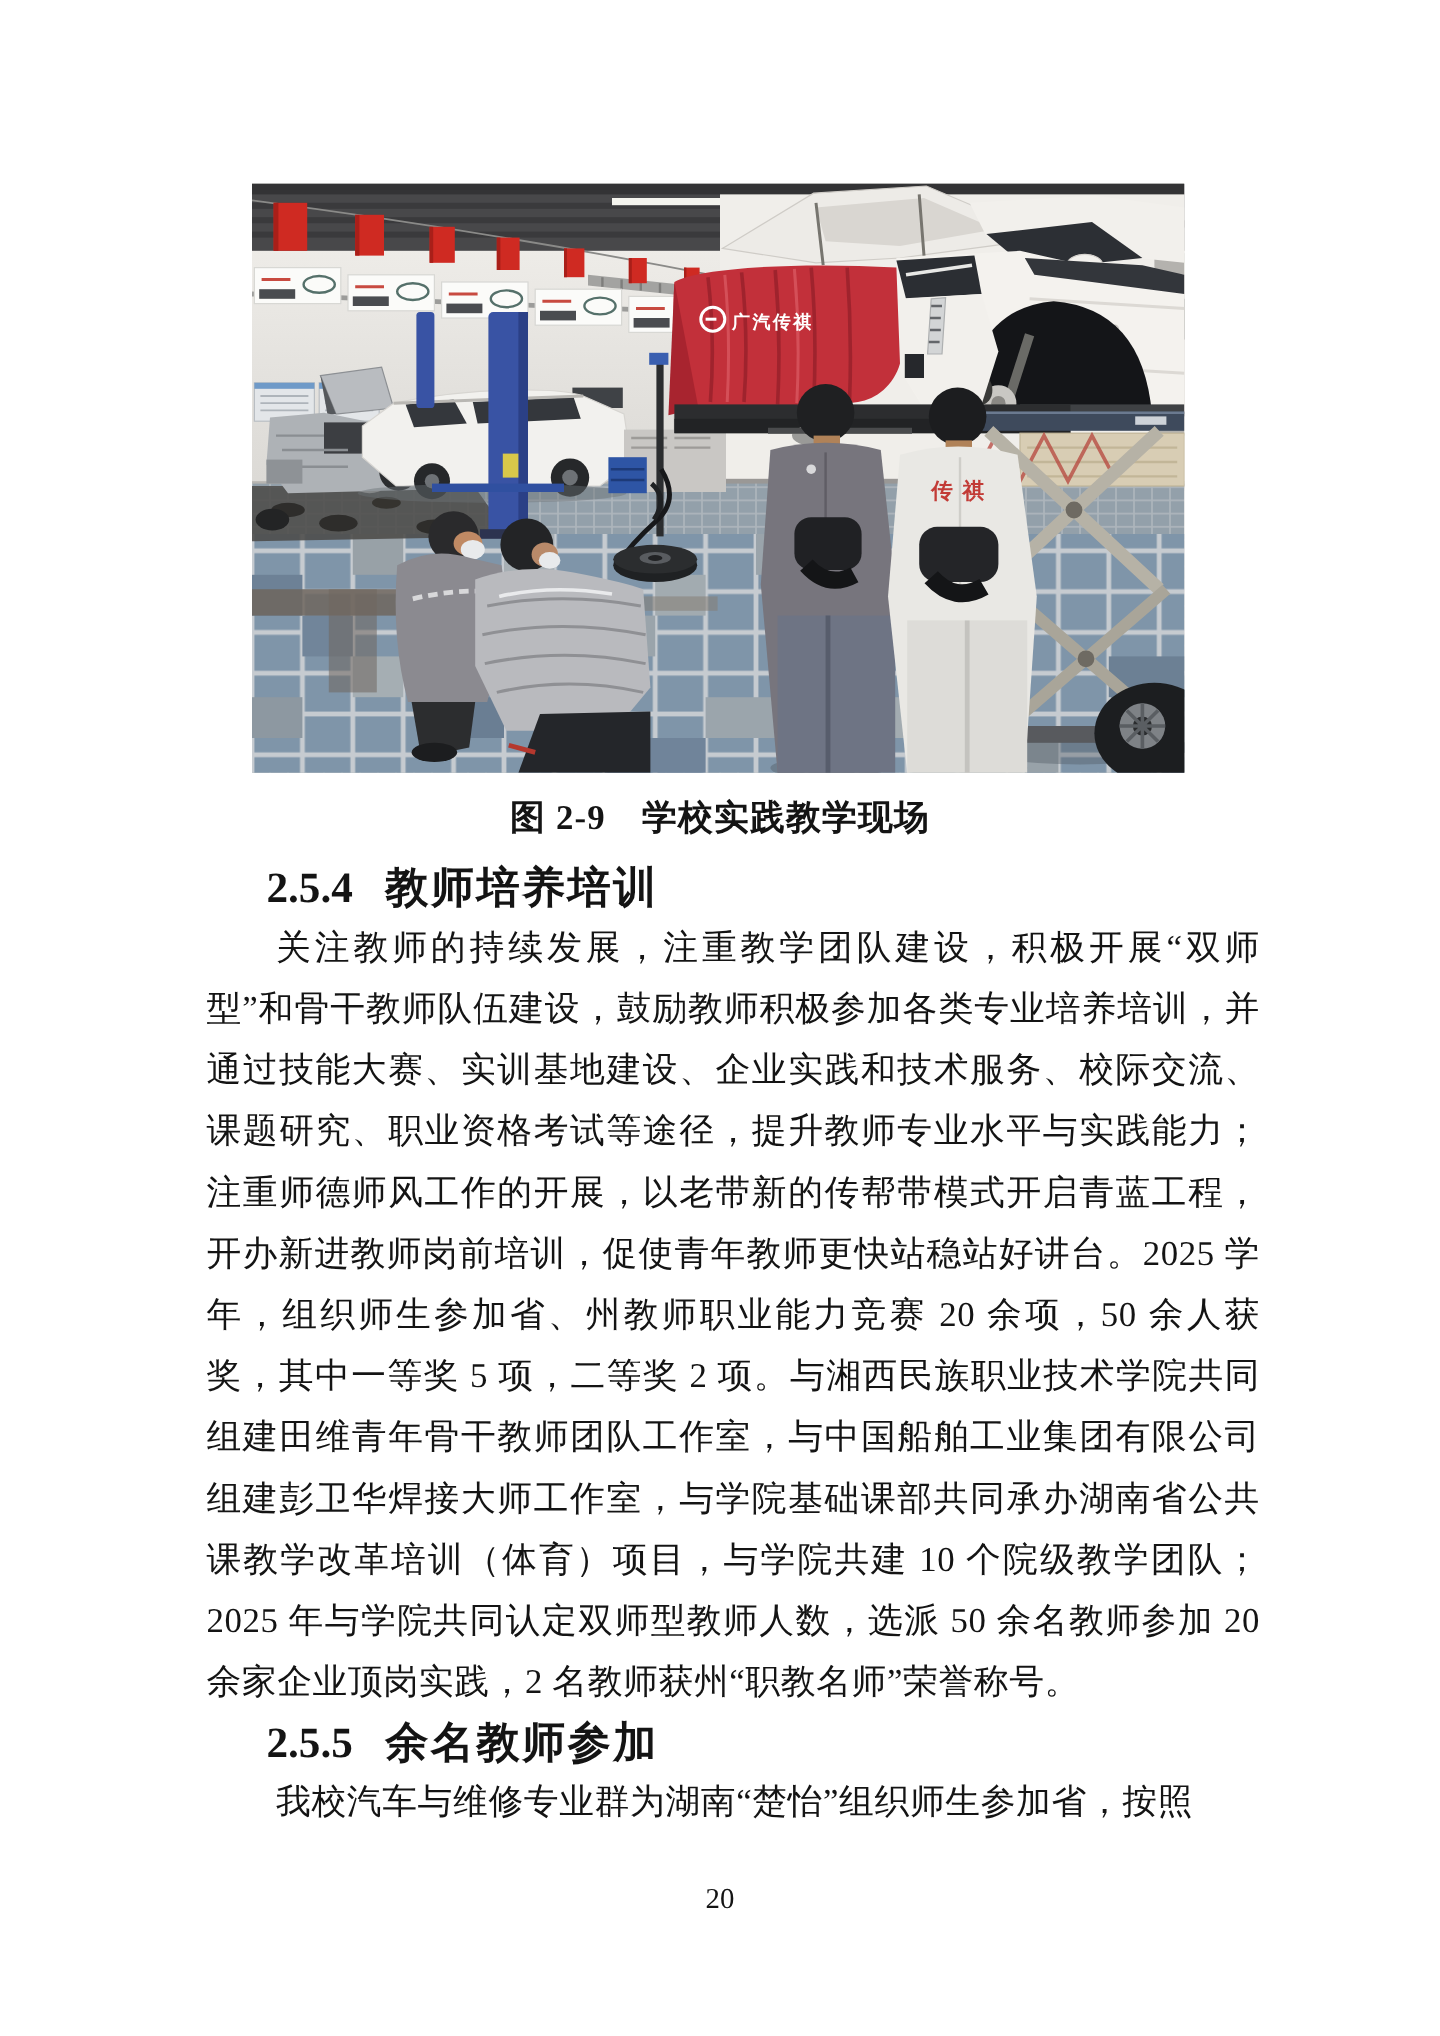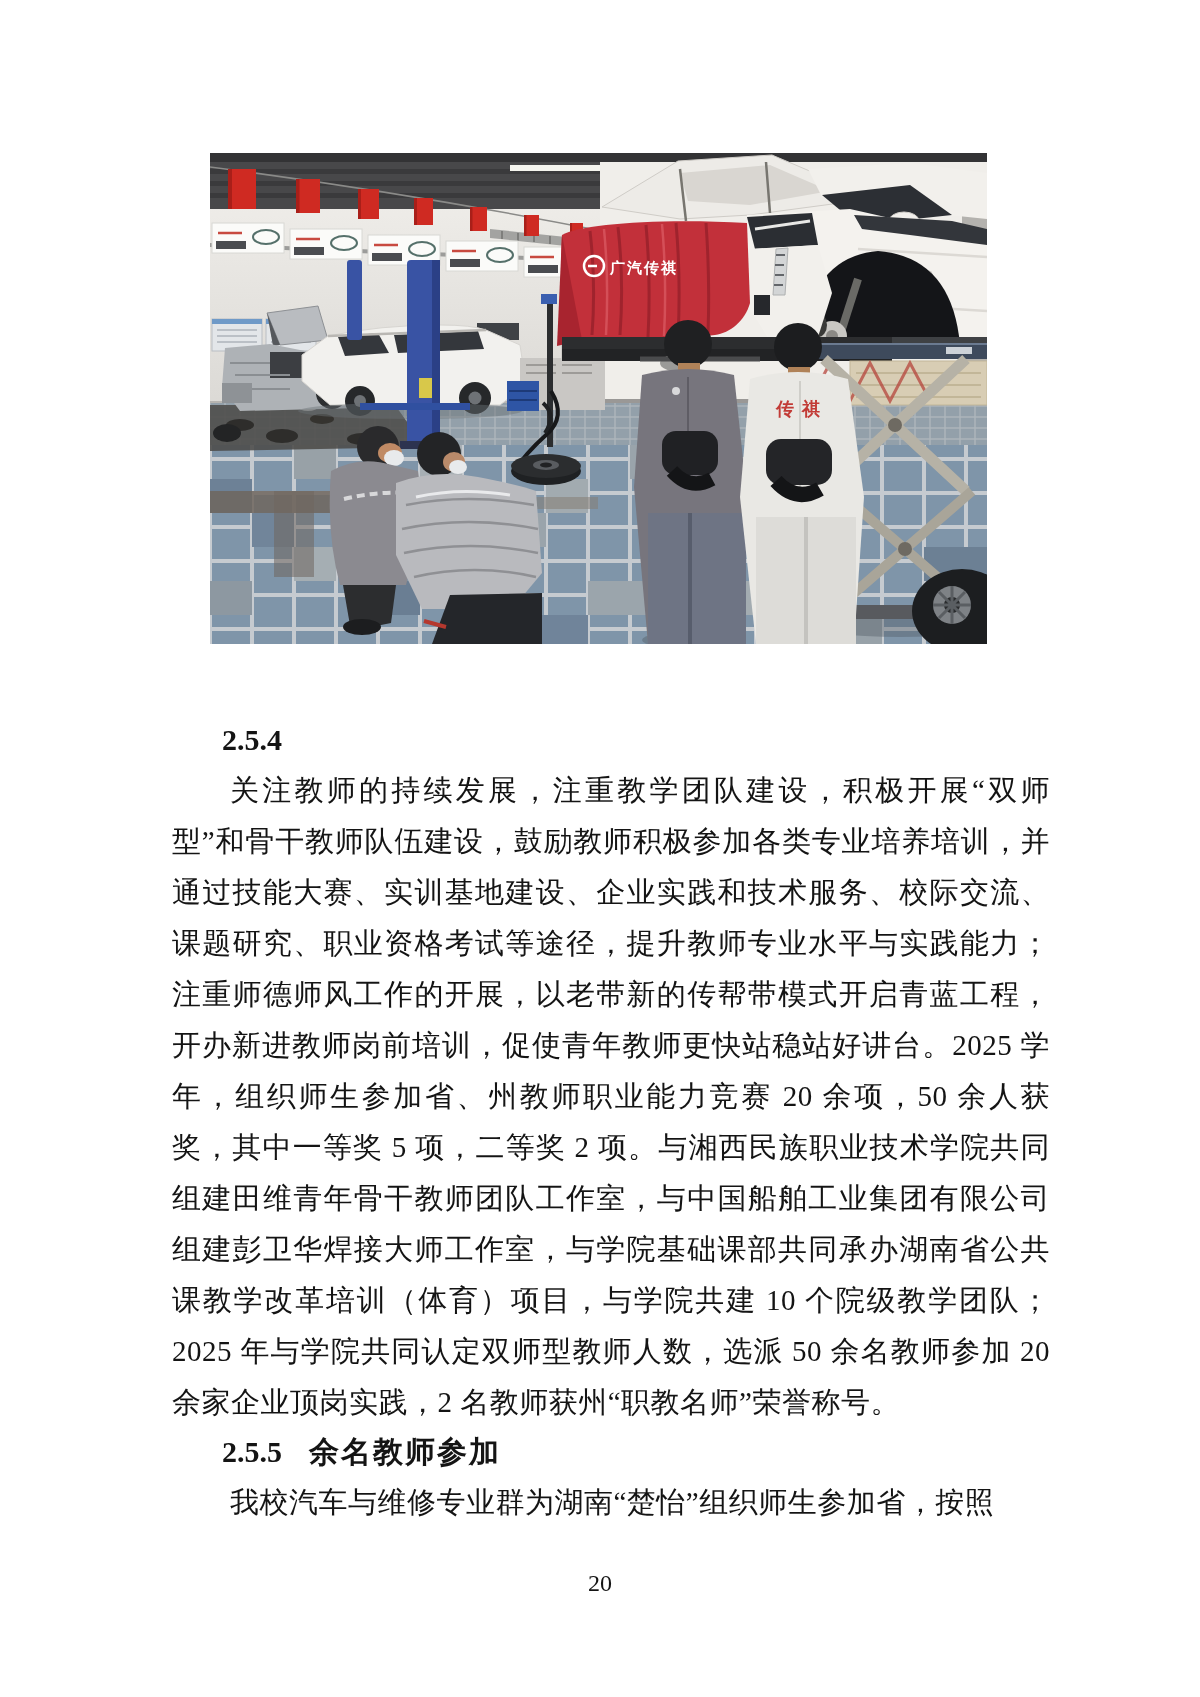--- a/index.html
+++ b/index.html
@@ -18,21 +18,21 @@
   .photo svg{display:block;width:777px;height:491px;}
   .caption{
     position:absolute;left:0;top:657px;width:1200px;
     text-align:center;
     font-size:29px;line-height:50px;font-weight:bold;
     letter-spacing:1px;
   }
   .section-heading{
     position:absolute;left:222px;
     display:flex;align-items:baseline;gap:27px;
-    font-size:30px;font-weight:bold;line-height:52px;
+    font-size:36px;font-weight:bold;line-height:52px;
   }
   .heading-1{top:714px;}
   .heading-2{top:1426px;}
   .section-heading .h-title{letter-spacing:2px;}
   .body-para{
     position:absolute;left:172px;width:878px;
     font-size:29px;line-height:51px;
     text-align:justify;text-indent:58px;
     letter-spacing:0.5px;
     margin:0;
@@ -334,23 +334,25 @@
         <path d="M590,228 L590,336" stroke="#cfcec9" stroke-width="2"></path>
         <text x="566" y="262" font-size="18" font-weight="bold" fill="#c23b36" letter-spacing="8" font-family="'Liberation Sans',sans-serif">传祺</text>
         <rect x="556" y="286" width="66" height="46" rx="15" fill="#242528"></rect>
         <path d="M566,328 q20,22 44,8" stroke="#141517" stroke-width="15" fill="none"></path>
         <rect x="546" y="364" width="100" height="127" fill="#dddcd8"></rect>
         <path d="M596,364 L596,491" stroke="#c4c3bf" stroke-width="4"></path>
       </g>
     </svg>
   </div>
 
+  <div class="caption">图 2-9　学校实践教学现场</div>
 
   <div class="section-heading heading-1">
     <span class="h-num">2.5.4</span>
+    <span class="h-title">教师培养培训</span>
   </div>
   <p class="body-para para-1">关注教师的持续发展，注重教学团队建设，积极开展“双师型”和骨干教师队伍建设，鼓励教师积极参加各类专业培养培训，并通过技能大赛、实训基地建设、企业实践和技术服务、校际交流、课题研究、职业资格考试等途径，提升教师专业水平与实践能力；注重师德师风工作的开展，以老带新的传帮带模式开启青蓝工程，开办新进教师岗前培训，促使青年教师更快站稳站好讲台。2025 学年，组织师生参加省、州教师职业能力竞赛 20 余项，50 余人获奖，其中一等奖 5 项，二等奖 2 项。与湘西民族职业技术学院共同组建田维青年骨干教师团队工作室，与中国船舶工业集团有限公司组建彭卫华焊接大师工作室，与学院基础课部共同承办湖南省公共课教学改革培训（体育）项目，与学院共建 10 个院级教学团队；2025 年与学院共同认定双师型教师人数，选派 50 余名教师参加 20 余家企业顶岗实践，2 名教师获州“职教名师”荣誉称号。</p>
 
   <div class="section-heading heading-2">
     <span class="h-num">2.5.5</span>
     <span class="h-title">余名教师参加</span>
   </div>
   <p class="body-para para-2">我校汽车与维修专业群为湖南“楚怡”组织师生参加省，按照</p>
 
   <div class="page-number">20</div>

